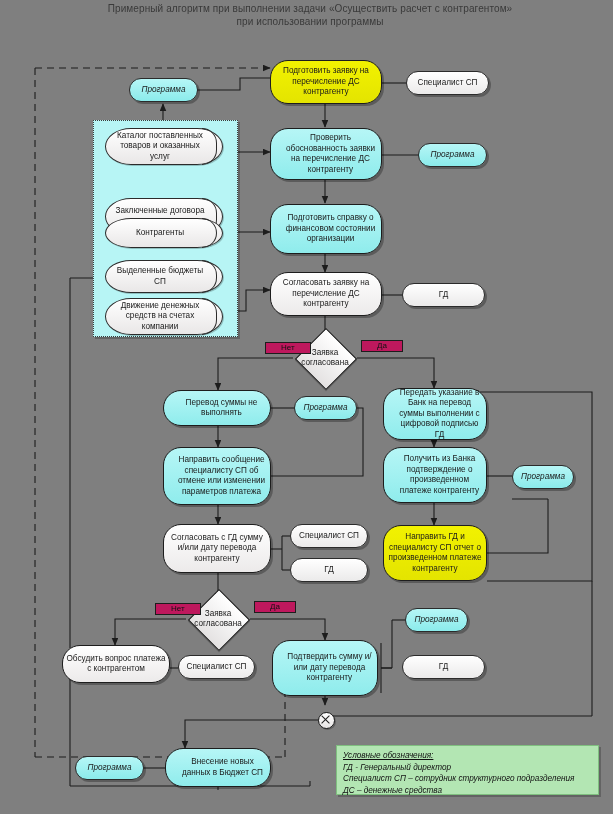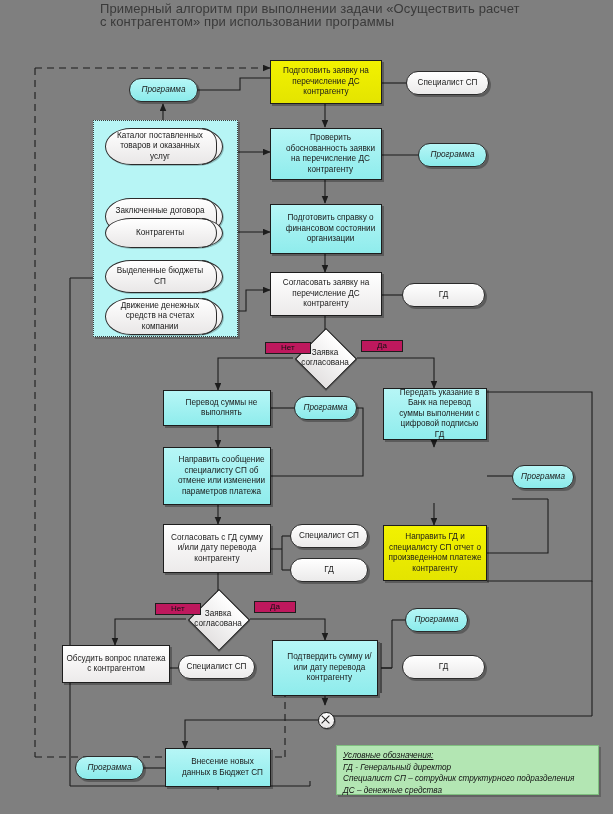--- a/index.html
+++ b/index.html
@@ -8,34 +8,35 @@
     background:#7f7f7f;
     font-family:"Liberation Sans","DejaVu Sans",sans-serif;
     overflow:hidden;
     position:relative;
   }
   #canvas{position:absolute;left:0;top:0;width:613px;height:814px;}
   svg#wires{position:absolute;left:0;top:0;width:613px;height:814px;pointer-events:none;}
 
   .title{
     position:absolute;left:100px;top:2px;width:420px;
-    font-size:13px;color:#3a3a3a;line-height:13px;
+    text-align:center;font-size:10px;color:#3a3a3a;line-height:13px;
     letter-spacing:.1px;
   }
 
   
   .node{
     position:absolute;
     box-sizing:border-box;
     display:flex;align-items:center;justify-content:center;
     text-align:center;
     font-size:8.2px;line-height:10.5px;
     color:#1a1a1a;
     padding:2px 3px;
     z-index:3;
+    border-radius:18px;
   }
   .proc{
     border:1px solid #1d1d1d;
     background:linear-gradient(#ffffff,#eceaea);
     box-shadow:2px 2px 0 rgba(0,0,0,.28);
   }
   .proc.cyan{background:#9ff0f0;background:linear-gradient(#b6f6f6,#8fecec);padding-left:12px;}
   .proc.yellow{background:#efef00;background:linear-gradient(#f2f200,#e4e400);}
 
   .actor{
@@ -242,20 +243,21 @@
 
   <div class="node proc cyan" style="left:163px;top:447px;width:108px;height:58px;">Направить сообщение специалисту СП об отмене или изменении параметров платежа</div>
 
   <div class="node proc" style="left:163px;top:524px;width:108px;height:49px;">Согласовать с ГД сумму и/или дату перевода контрагенту</div>
 
   <div class="node actor" style="left:290px;top:524px;width:78px;height:24px;">Специалист СП</div>
   <div class="node actor" style="left:290px;top:558px;width:78px;height:24px;">ГД</div>
 
   <div class="node proc cyan" style="left:383px;top:388px;width:104px;height:52px;">Передать указание в Банк на перевод суммы выполнении с цифровой подписью ГД</div>
 
+  <div class="node proc cyan" style="left:383px;top:447px;width:104px;height:56px;">Получить из Банка подтверждение о произведенном платеже контрагенту</div>
 
   <div class="node actor cyan" style="left:512px;top:465px;width:62px;height:24px;">Программа</div>
 
   <div class="node proc yellow" style="left:383px;top:525px;width:104px;height:56px;">Направить ГД и специалисту СП отчет о произведенном платеже контрагенту</div>
 
   <div class="diamond" style="left:186px;top:597px;width:64px;height:44px;">
     <div class="dshape" style="left:11px;top:1px;width:42px;height:42px;"></div>
     <div class="dtext">Заявка согласована</div>
   </div>
   <div class="branchlbl" style="left:155px;top:603px;">Нет</div>

